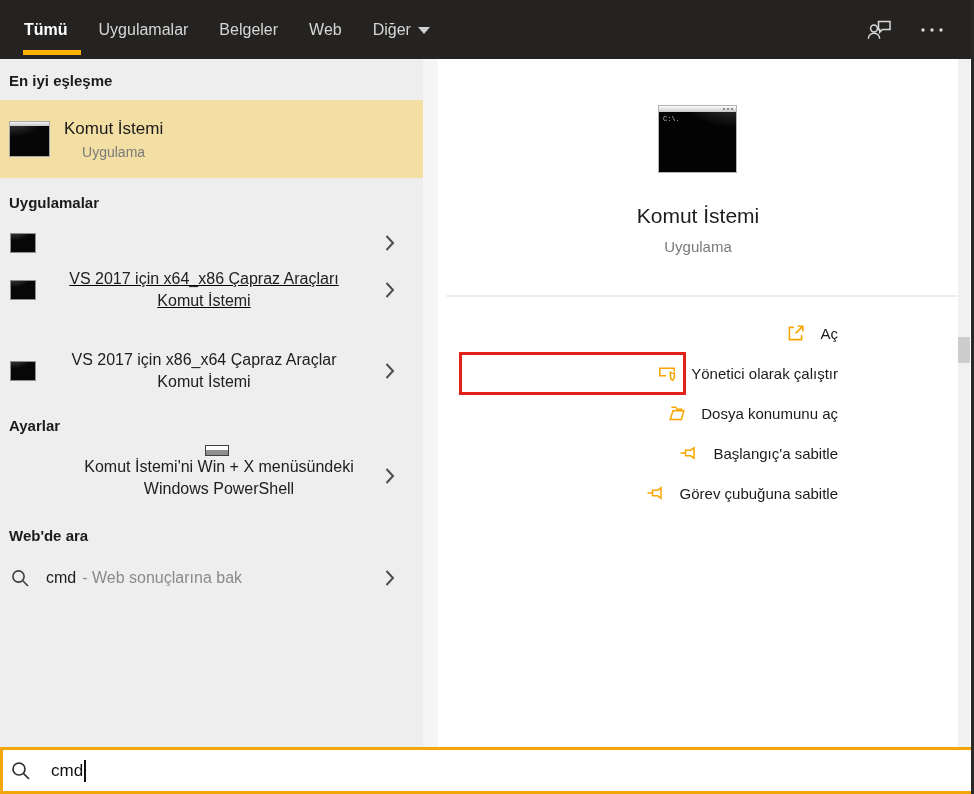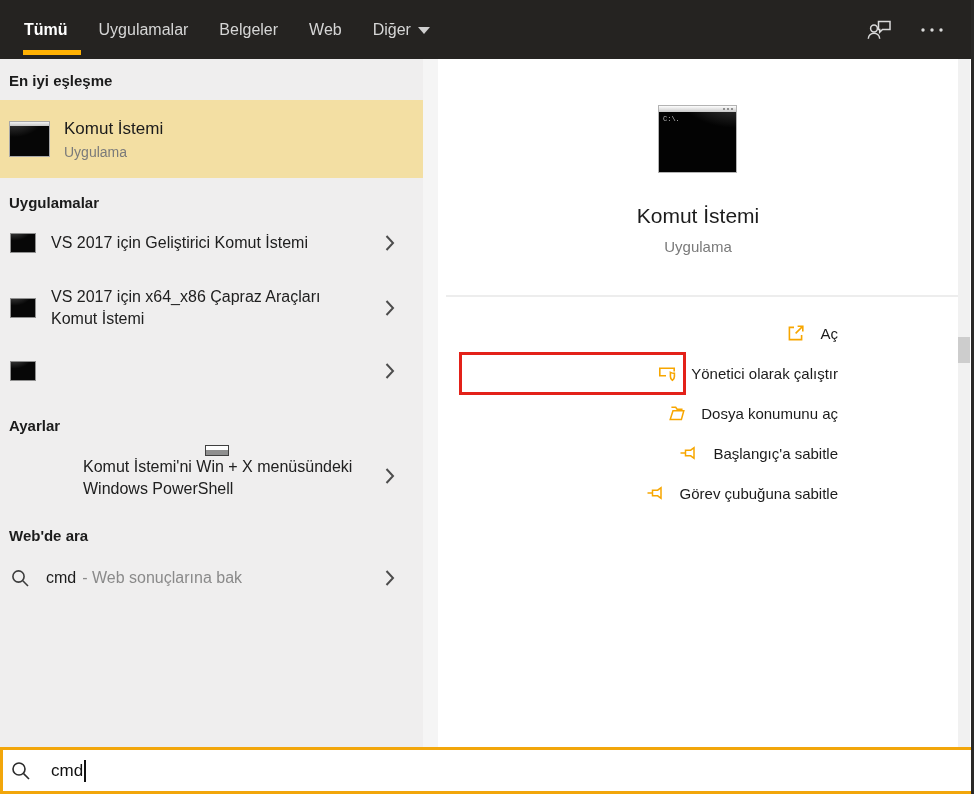--- a/index.html
+++ b/index.html
@@ -13,21 +13,21 @@
   .topbar{position:absolute;top:0;left:0;right:0;height:59px;background:#252321;display:flex;align-items:center;z-index:20;}
   .tabs{display:flex;align-items:center;gap:31px;padding-left:24px;height:100%;}
   .tab{position:relative;font-size:16px;color:#D6D6D6;cursor:pointer;display:flex;align-items:center;gap:7px;height:100%;}
   .tab.active{color:#FFFFFF;font-weight:bold;}
   .tab-underline{position:absolute;left:23px;bottom:4px;width:58px;height:5px;background:var(--accent);}
   .topbar-right{margin-left:auto;display:flex;align-items:center;gap:27px;padding-right:30px;}
   .caret-down{width:0;height:0;border-left:6px solid transparent;border-right:6px solid transparent;border-top:7px solid #CFCFCF;margin-top:2px;}
 
   
   .panels{position:absolute;top:59px;left:0;right:0;bottom:47px;display:flex;}
-  .left-panel{position:relative;width:423px;background:#EFEEEE;flex:none;}
+  .left-panel{position:relative;width:423px;background:#EFEEEE;flex:none;text-align:center;}
   .scroll-strip{width:15px;background:#F5F5F5;flex:none;}
   .right-panel{position:relative;flex:1;background:#FFFFFF;}
 
   .section-header{position:absolute;left:9px;font-size:15px;font-weight:bold;color:#1B1B1B;}
 
   
   .best-row{position:absolute;left:0;top:41px;width:423px;height:78px;background:var(--highlight);display:flex;align-items:center;cursor:pointer;}
   .cmd-icon-md{width:41px;height:36px;margin-left:9px;border:1px solid #A8A8A8;background:#060606;position:relative;flex:none;}
   .cmd-icon-md .bar{height:4px;background:linear-gradient(#F2F2F2,#C6C6C6);}
   .cmd-icon-md .body{position:absolute;top:4px;left:0;right:0;bottom:0;background:radial-gradient(130% 120% at 10% -35%, #4E4E4E 0%, #060606 60%);}
@@ -128,40 +128,40 @@
         <div class="best-texts">
           <div class="best-title">Komut İstemi</div>
           <div class="best-sub">Uygulama</div>
         </div>
       </div>
 
       <div class="section-header" style="top:135px;">Uygulamalar</div>
 
       <div class="list-row" style="top:162px;height:44px;">
         <div class="cmd-icon-sm"></div>
-        <div class="row-label">VS 2017 için Geliştirici Komut İstemi</div>
-        <span class="chevron">
-          <svg width="10" height="17" viewBox="0 0 10 17" fill="none" stroke="#4D4D4D" stroke-width="2">
-              <polyline points="1.5,1.5 8,8.5 1.5,15.5"></polyline>
-            </svg>
-        </span>
-      </div>
-
-      <div class="list-row" style="top:218px;height:62px;">
+        <span class="chevron">
+          <svg width="10" height="17" viewBox="0 0 10 17" fill="none" stroke="#4D4D4D" stroke-width="2">
+              <polyline points="1.5,1.5 8,8.5 1.5,15.5"></polyline>
+            </svg>
+        </span>
+      </div>
+
+      <div class="list-row" style="top:200px;height:62px;text-decoration:underline;">
         <div class="cmd-icon-sm"></div>
         <div class="row-label">VS 2017 için x64_x86 Çapraz Araçları Komut İstemi</div>
         <span class="chevron">
           <svg width="10" height="17" viewBox="0 0 10 17" fill="none" stroke="#4D4D4D" stroke-width="2">
               <polyline points="1.5,1.5 8,8.5 1.5,15.5"></polyline>
             </svg>
         </span>
       </div>
 
       <div class="list-row" style="top:281px;height:62px;">
         <div class="cmd-icon-sm"></div>
+        <div class="row-label">VS 2017 için x86_x64 Çapraz Araçlar Komut İstemi</div>
         <span class="chevron">
           <svg width="10" height="17" viewBox="0 0 10 17" fill="none" stroke="#4D4D4D" stroke-width="2">
               <polyline points="1.5,1.5 8,8.5 1.5,15.5"></polyline>
             </svg>
         </span>
       </div>
 
       <div class="section-header" style="top:358px;">Ayarlar</div>
 
       <div class="list-row" style="top:386px;height:62px;flex-direction:column;">

